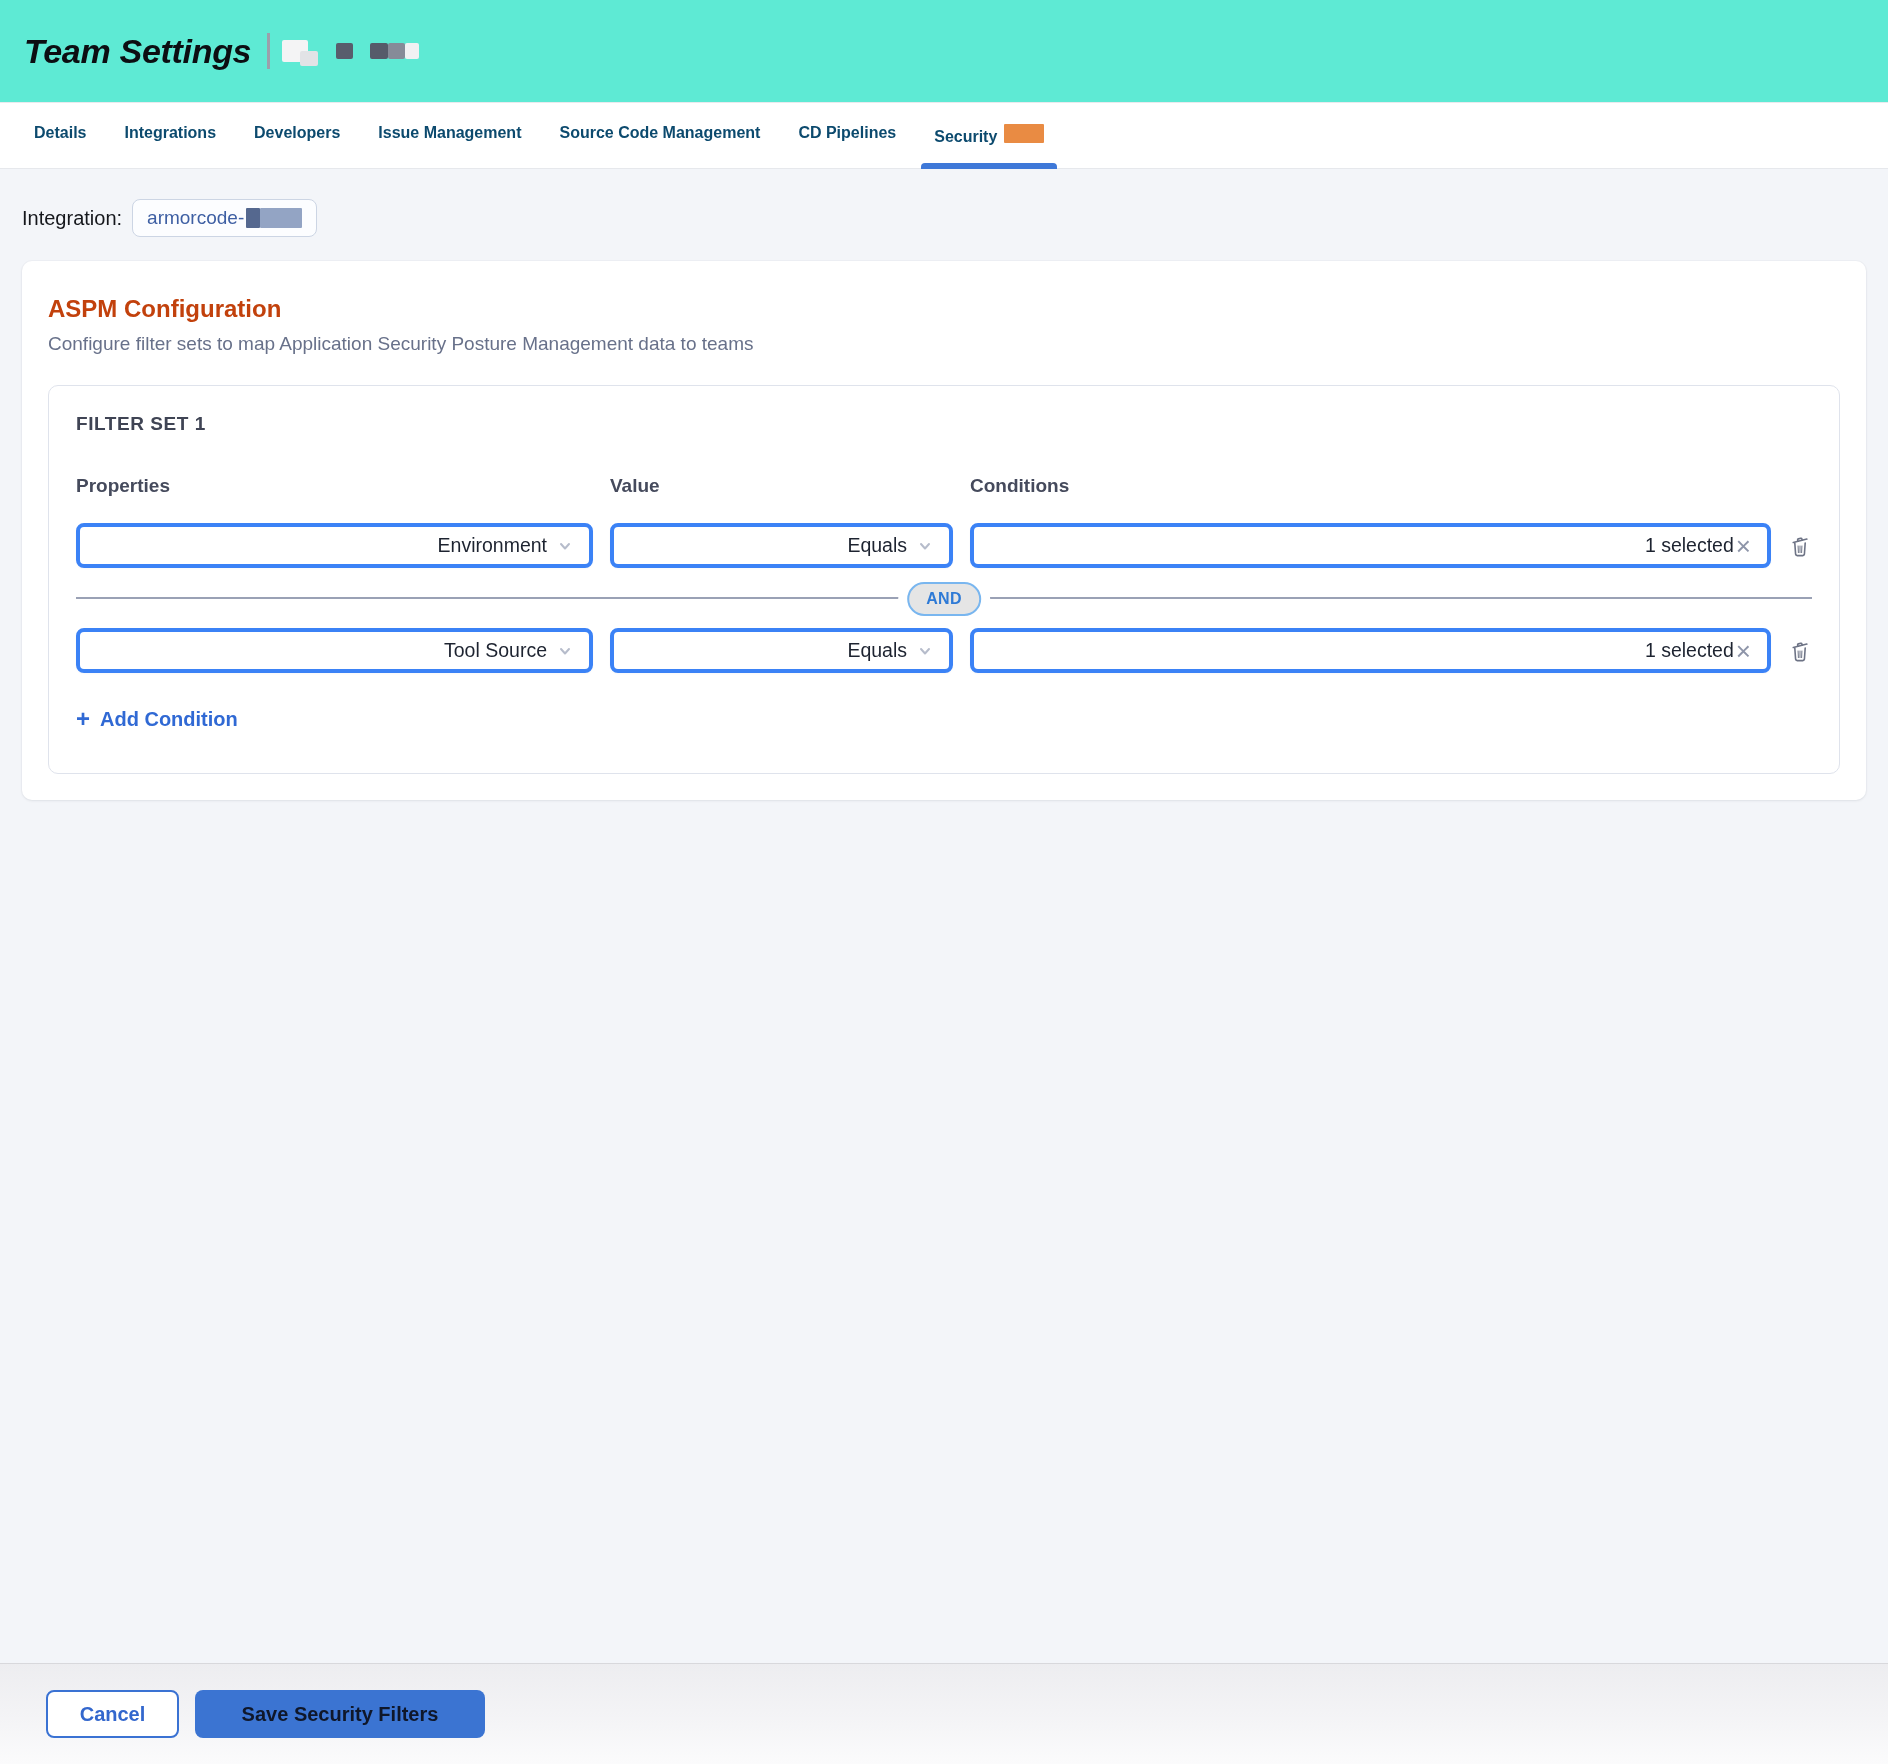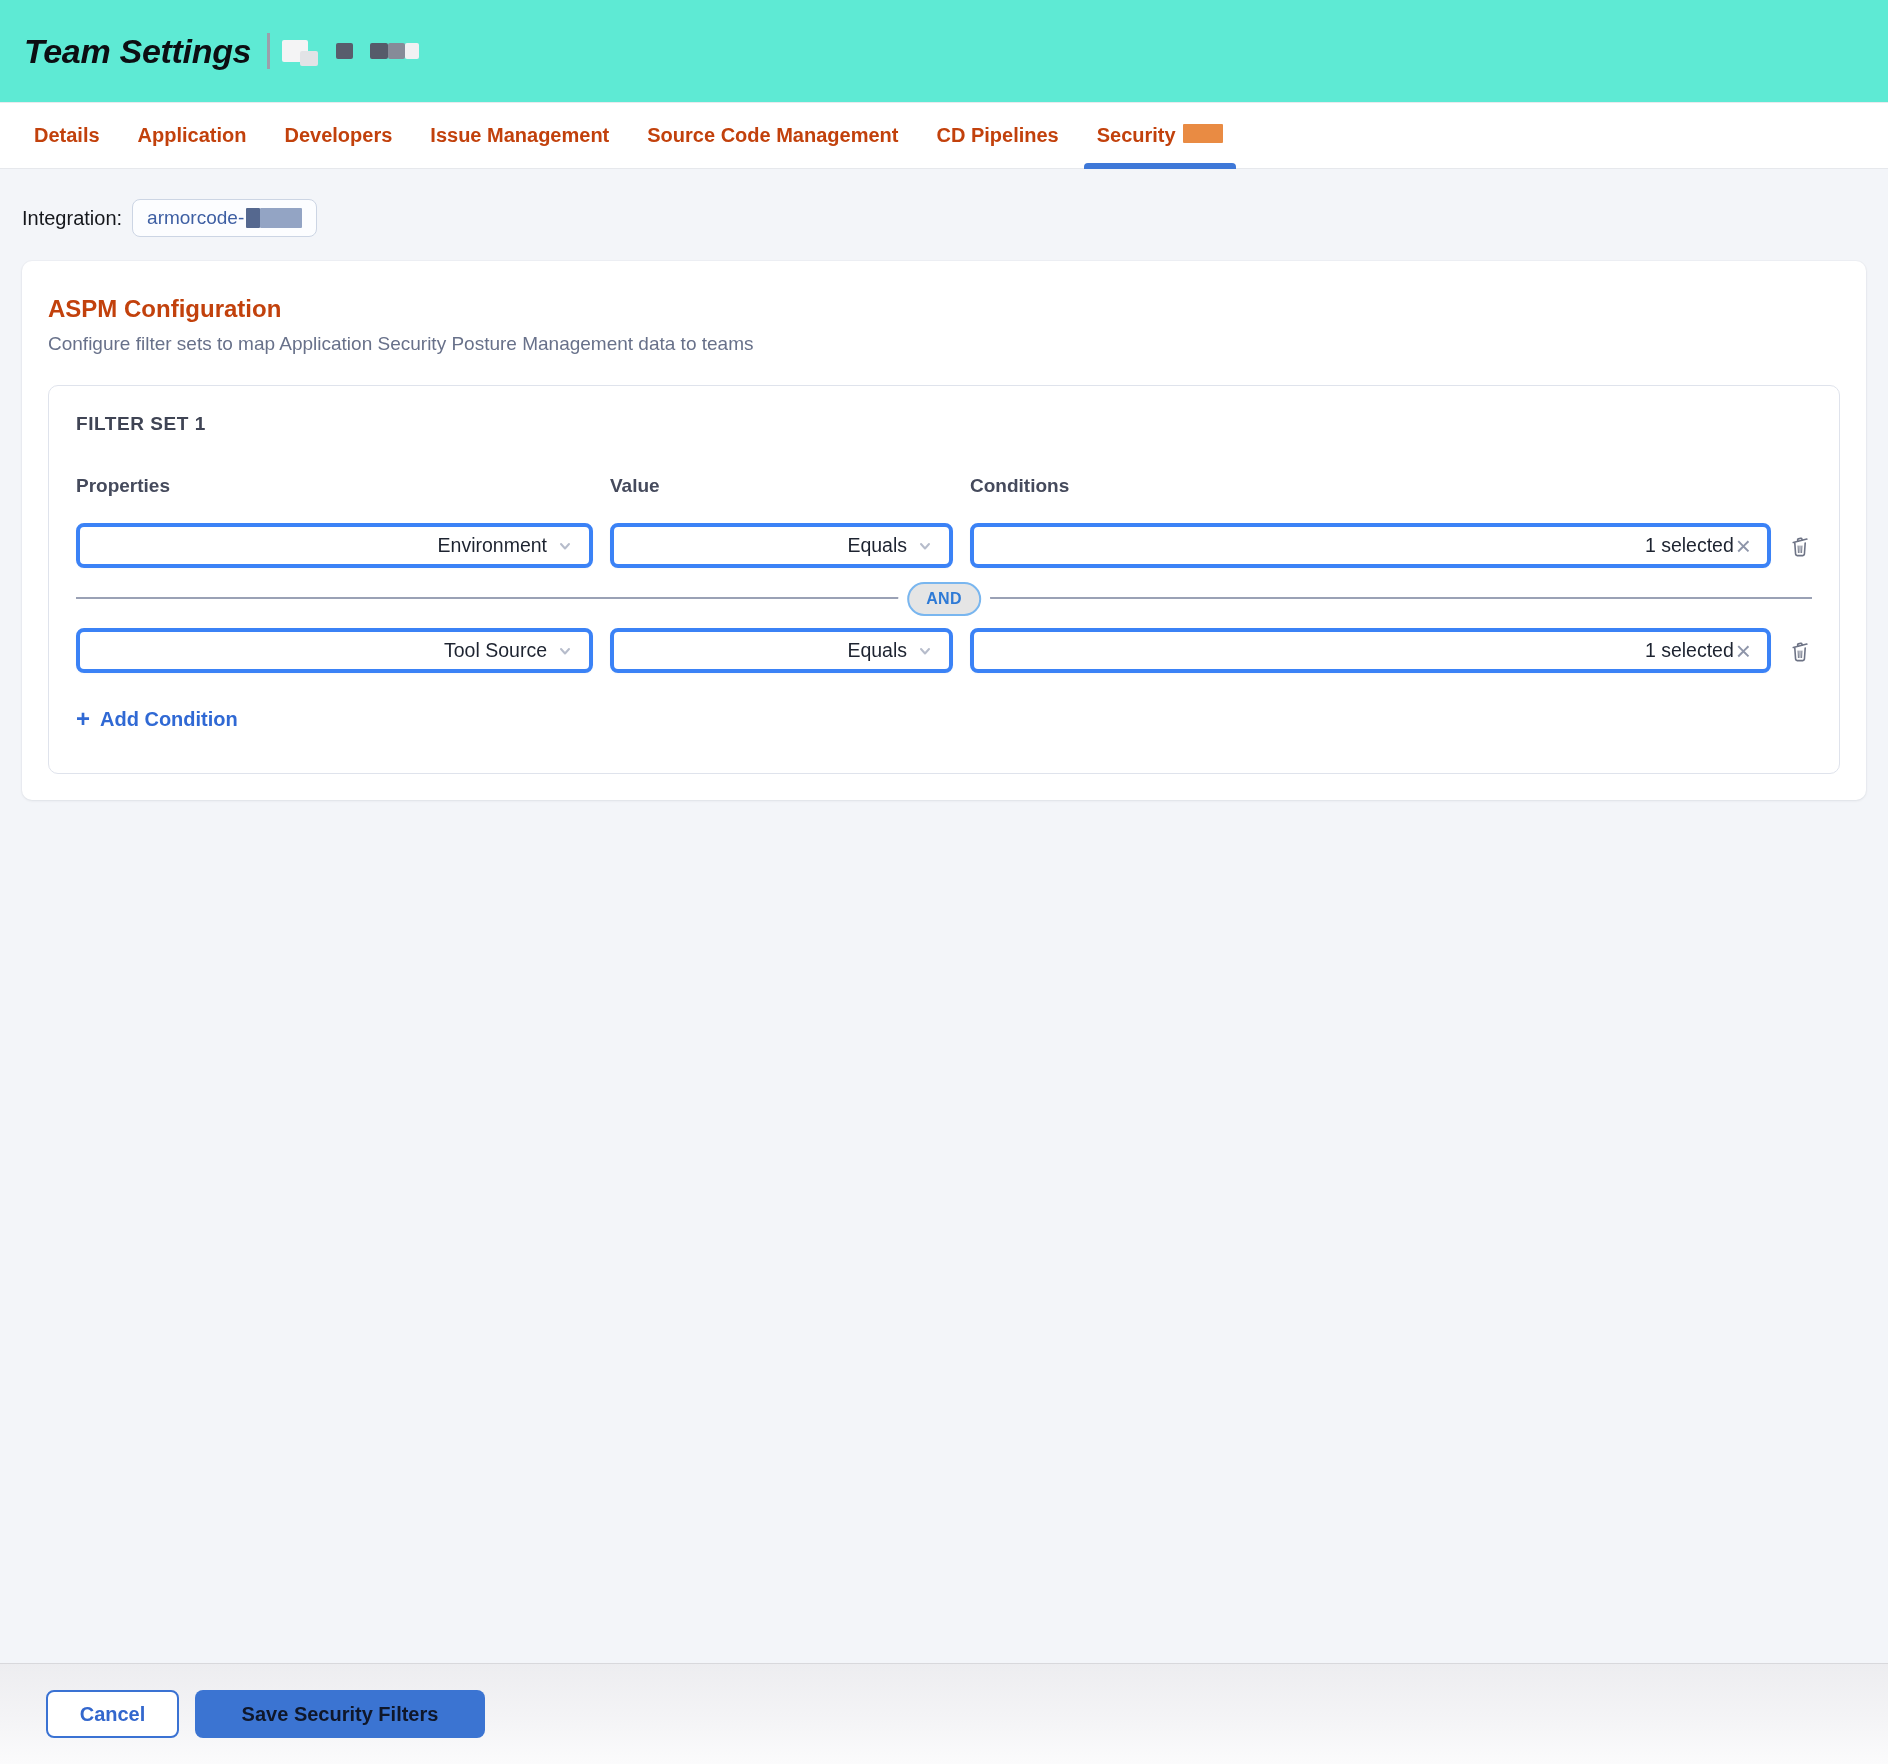--- a/index.html
+++ b/index.html
@@ -26,21 +26,21 @@
   .rb-3b { width:17px; height:16px; background:#868b98; }
   .rb-3c { width:14px; height:16px; background:#f1f1f3; }
 
   
   .tab-bar {
     height:67px; background:#fff; border-top:1px solid #e9eaee; border-bottom:1px solid #e6e8ec;
     display:flex; align-items:stretch; padding-left:15px; flex:0 0 auto;
   }
   .tab {
     position:relative; margin:0 6px; padding:21px 13px 0;
-    font-size:20px; font-weight:600; color:#c2410c; cursor:pointer; white-space:nowrap;
+    font-size:16px; font-weight:600; color:#0c4a6e; cursor:pointer; white-space:nowrap;
   }
   .tab-label { display:inline-block; }
   .tab-badge {
     display:inline-block; width:40px; height:19px; background:#e98b43;
     margin-left:7px; vertical-align:-1px; border-radius:1px;
   }
   .tab-underline {
     position:absolute; left:0; right:0; bottom:-1px; height:6px;
     background:#3e78d8; border-radius:4px 4px 0 0;
   }
@@ -137,21 +137,21 @@
     <span class="rblock rb-3b"></span>
     <span class="rblock rb-3c"></span>
   </div>
 </header>
 
 <nav class="tab-bar">
   <div class="tab">
     <span class="tab-label">Details</span>
   </div>
   <div class="tab">
-    <span class="tab-label">Application</span>
+    <span class="tab-label">Integrations</span>
   </div>
   <div class="tab">
     <span class="tab-label">Developers</span>
   </div>
   <div class="tab">
     <span class="tab-label">Issue Management</span>
   </div>
   <div class="tab">
     <span class="tab-label">Source Code Management</span>
   </div>

